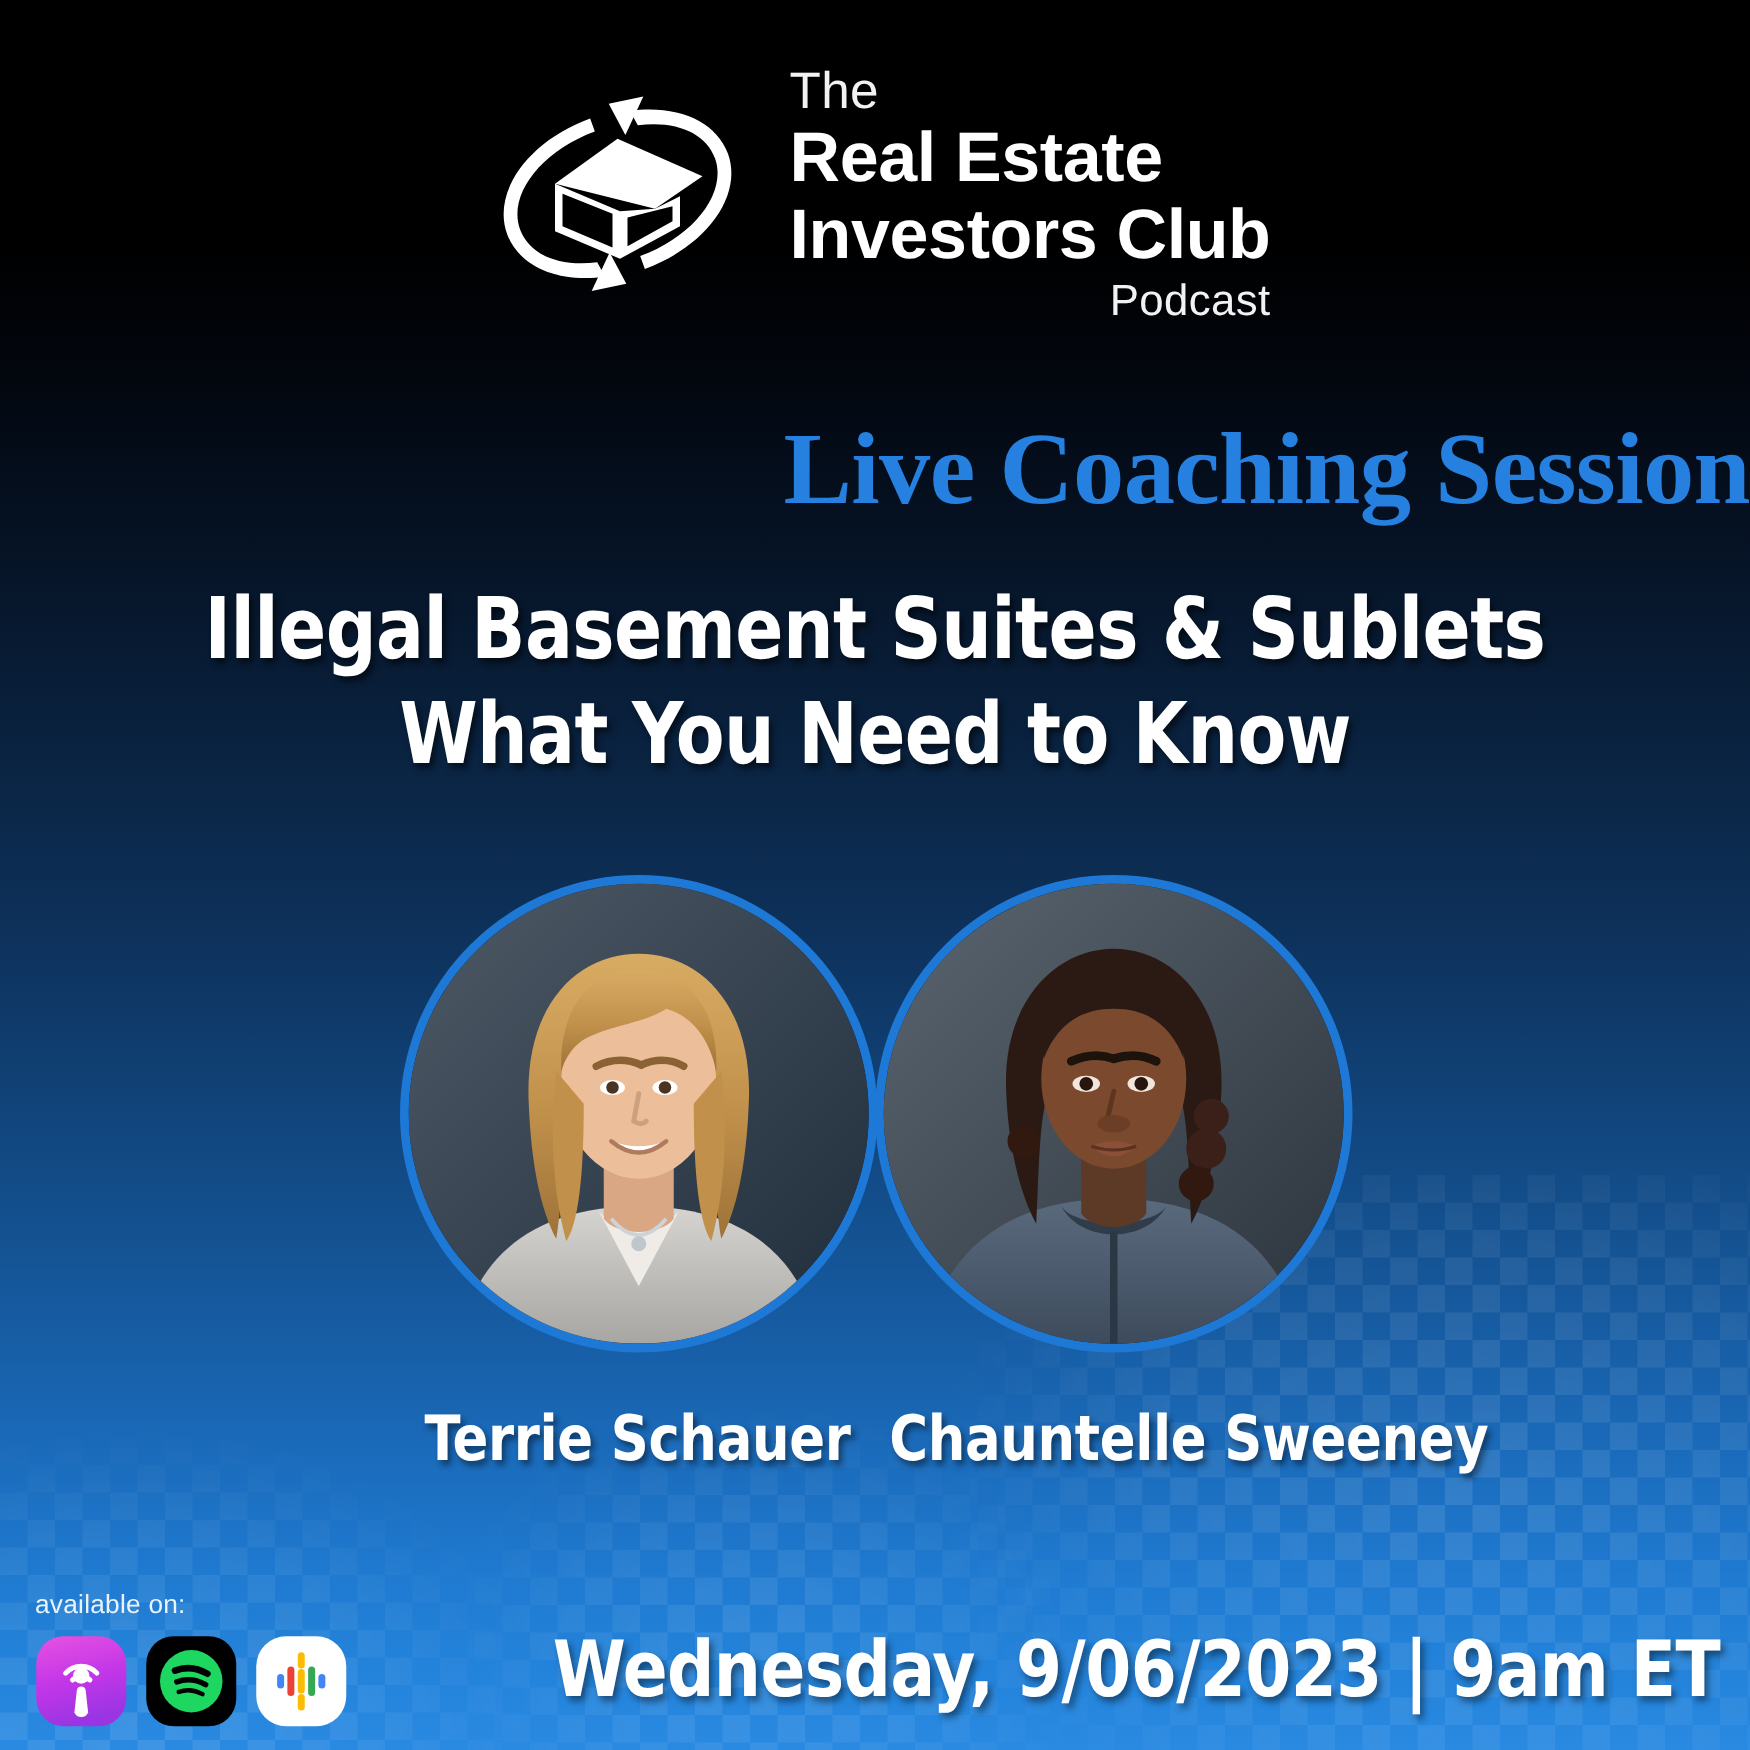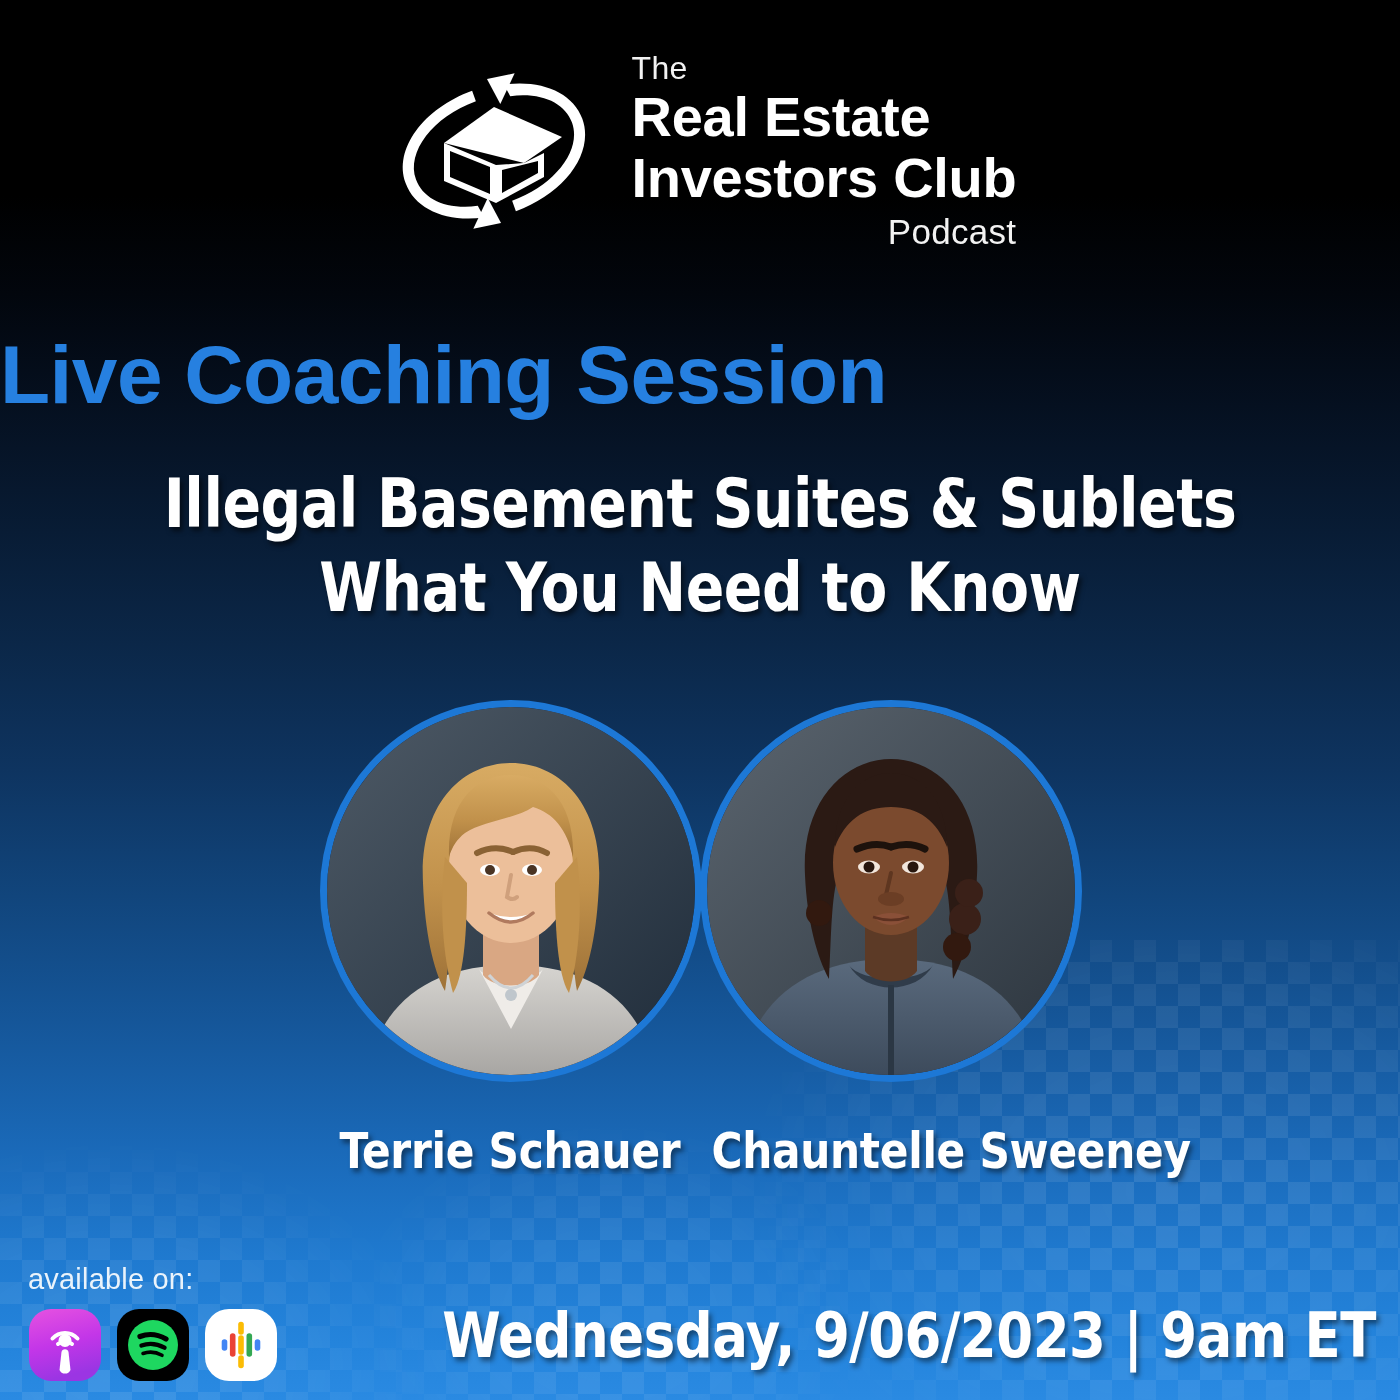--- a/index.html
+++ b/index.html
@@ -70,42 +70,42 @@
     top: 52px;
     left: 0; right: 0;
     display: flex;
     justify-content: center;
     align-items: center;
     gap: 28px;
   }
   #logo-mark { width: 220px; height: 160px; flex: 0 0 auto; }
   #logo-text { display: flex; flex-direction: column; line-height: 1.0; }
   .lt-the {
-    font-size: 32px; font-weight: 300; color: #f2f2f2;
+    font-size: 41px; font-weight: 300; color: #f2f2f2;
     letter-spacing: 0.3px; margin-bottom: 5px;
   }
   .lt-big {
     font-size: 56px; font-weight: 700; color: #ffffff;
     letter-spacing: -0.3px; margin-bottom: 5px;
   }
   .lt-pod {
     font-size: 35px; font-weight: 300; color: #f2f2f2;
     letter-spacing: 0.3px; margin-top: 3px; text-align: right;
   }
 
   
   #kicker {
     position: absolute;
     top: 328px; left: 0; right: 0;
-    text-align: left;
+    text-align: right;
     font-size: 82px;
     font-weight: 700;
     color: #2680e0;
     letter-spacing: -0.5px;
-    font-family: Liberation Sans, sans-serif;
+    font-family: Liberation Serif, serif;
     font-stretch: condensed;
   }
   #title {
     position: absolute;
     top: 462px; left: 0; right: 0;
     text-align: center;
     color: #ffffff;
     font-size: 68px;
     font-weight: 700;
     line-height: 1.24;
@@ -149,21 +149,21 @@
   }
 
   
   #available {
     position: absolute;
     left: 28px;
     bottom: 18px;
   }
   #available-label {
     color: #eaf3fb;
-    font-size: 29px;
+    font-size: 21px;
     font-weight: 300;
     letter-spacing: 0.2px;
     margin-bottom: 12px;
   }
   #platform-icons { display: flex; gap: 14px; }
   .pico { width: 74px; height: 74px; display: block; }
 
   
   #datebar {
     position: absolute;

